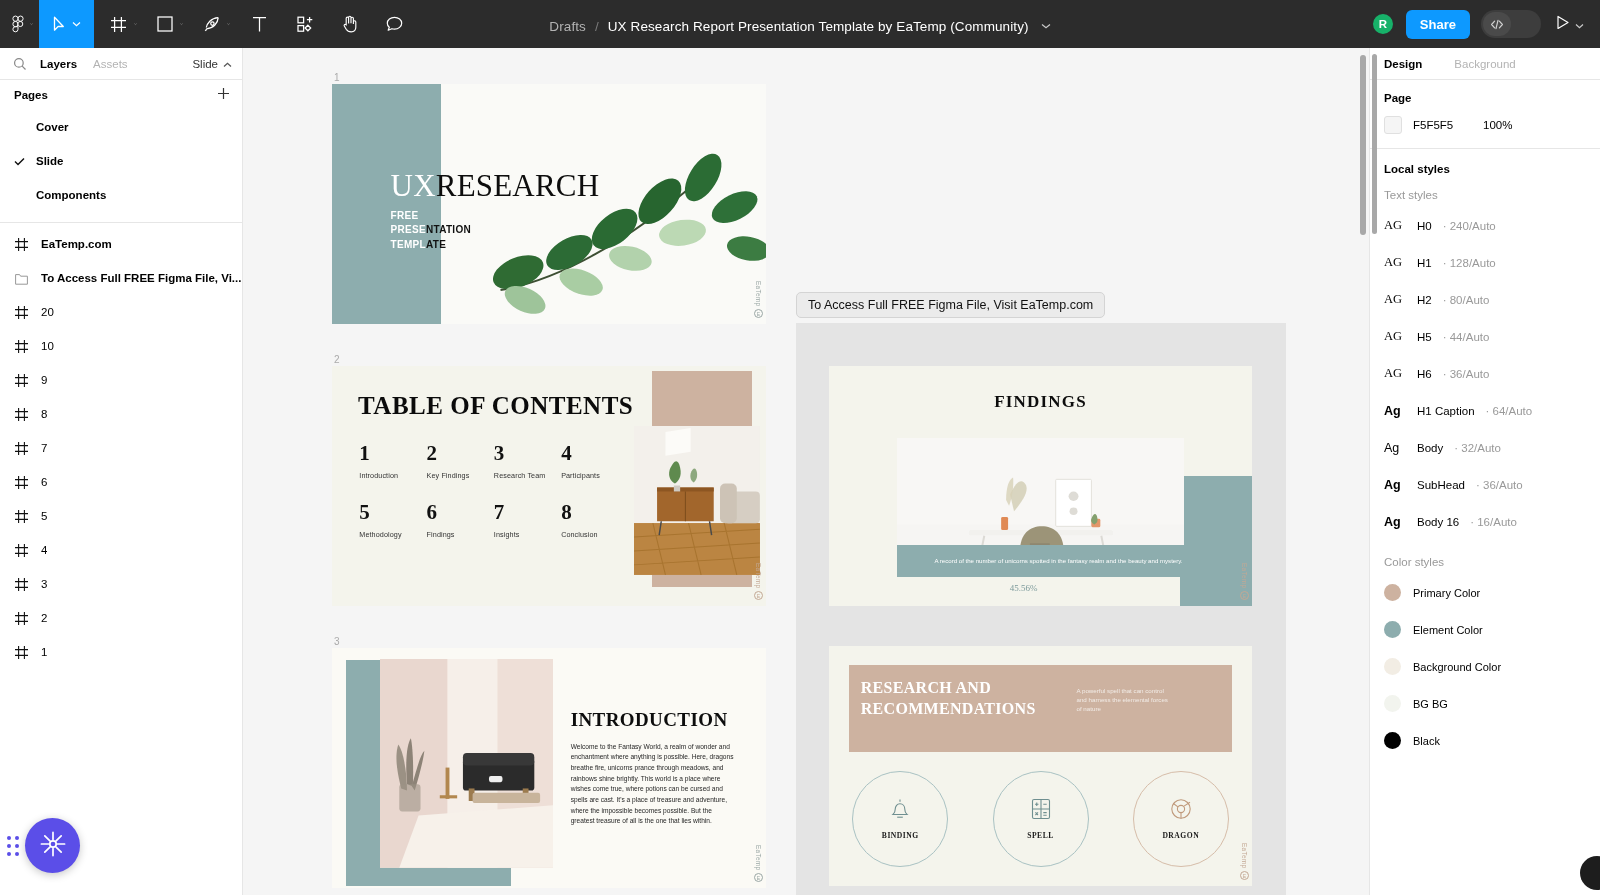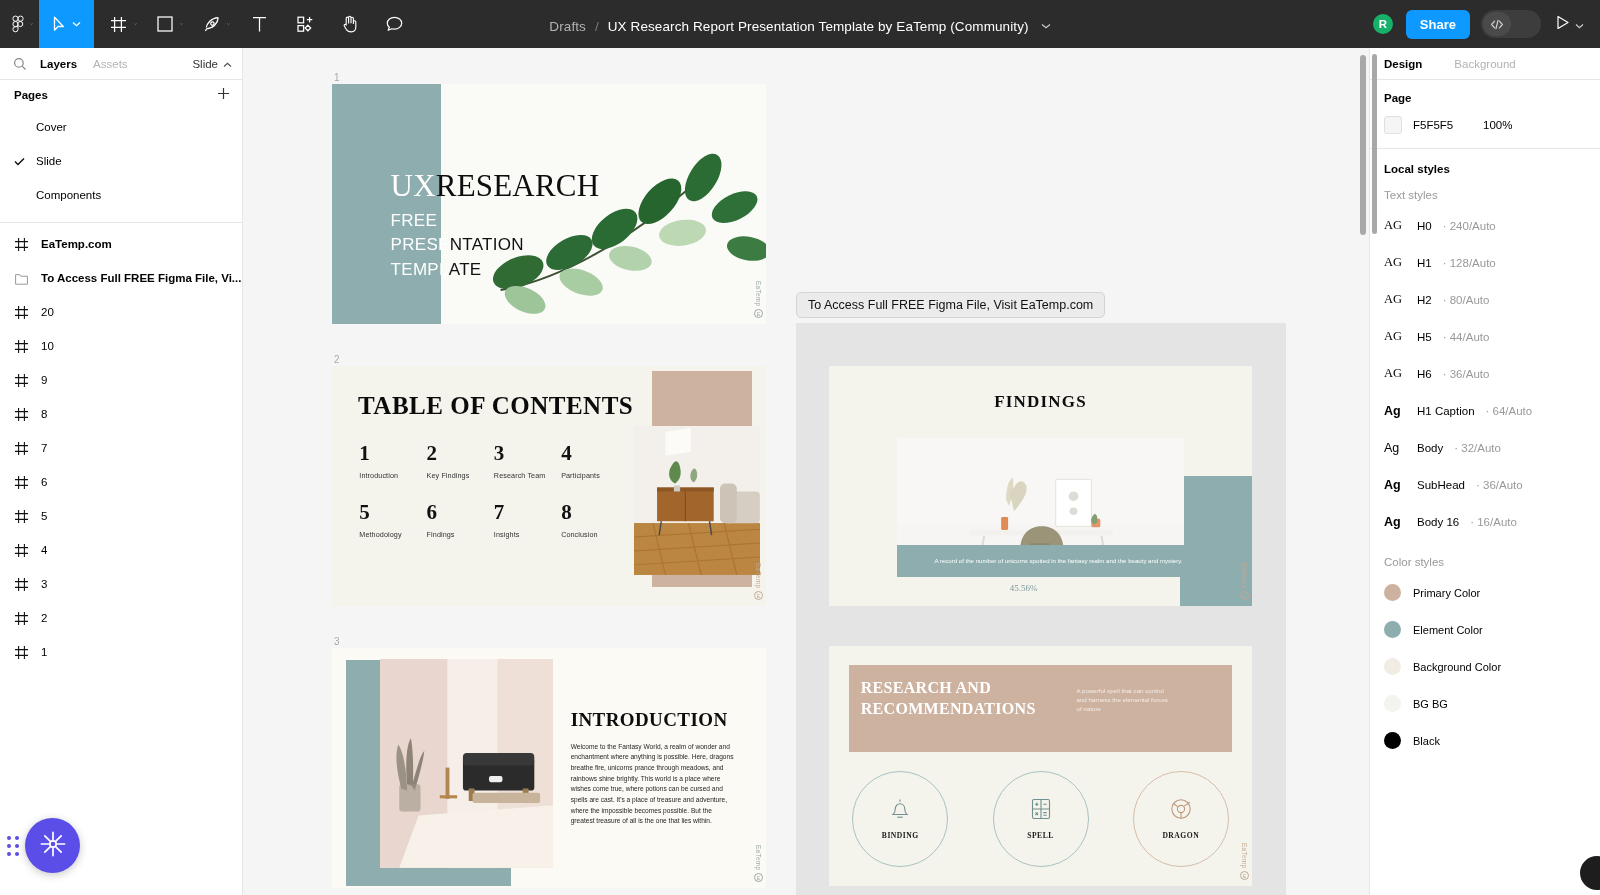--- a/index.html
+++ b/index.html
@@ -78,21 +78,21 @@
   .sb-tab { font-size: 11.5px; color: #b3b3b3; margin-right: 16px; }
   .sb-tab.active { color: #000; font-weight: bold; }
   .sb-pagename { position: absolute; right: 10px; display: flex; align-items: center; gap: 5px; }
   .sb-pagename span { font-size: 11.5px; color: #333; }
 
   .pages-head {
     height: 30px; display: flex; align-items: center; justify-content: space-between;
     padding: 0 12px 0 14px;
   }
   .pages-head .lbl { font-size: 11.5px; font-weight: bold; color: #000; }
-  .pages-list { padding-bottom: 6px; }
+  .pages-list { padding-bottom: 6px; font-weight: bold; }
   .page-row {
     height: 34px; display: flex; align-items: center; padding-left: 14px; gap: 0;
   }
   .page-check { width: 22px; display: flex; align-items: center; }
   .page-row .pl { font-size: 11.5px; color: #000; }
   .sb-div { height: 1px; background: #e6e6e6; margin: 4px 0 0 0; }
 
   .layer-row {
     height: 34px; display: flex; align-items: center; padding-left: 14px; gap: 12px;
   }
@@ -142,21 +142,21 @@
   .s1 .teal-bar { position: absolute; left: 0; top: 0; width: 25.2%; height: 100%;
                   background: #8dadae; }
   .s1 .ttl {
     position: absolute; left: 13.5%; top: 36%;
     font-family: "Liberation Serif", serif; font-size: 31px; letter-spacing: .2px;
     color: #0d0d0d; white-space: nowrap; line-height: 1;
   }
   .s1 .ttl .ux { font-family: "Liberation Serif", serif; color: #ffffff; }
   .s1 .sub {
     position: absolute; left: 13.5%; top: 52%;
-    font-size: 17px; font-weight: normal; line-height: 1.45; letter-spacing: .3px;
+    font-size: 10px; font-weight: bold; line-height: 1.45; letter-spacing: .3px;
   }
   .s1 .sub .w { color: #ffffff; }
   .s1 .sub .b { color: #111111; }
   .leafsvg { position: absolute; right: 0; top: 24%; width: 68%; height: 74%; }
 
   
   .s2 { background: #f4f4ec; }
   .s2 .tan-block { position: absolute; right: 3.2%; top: 2.2%; width: 23%; height: 90%;
                    background: #cdb2a0; }
   .s2 .toc-title {

